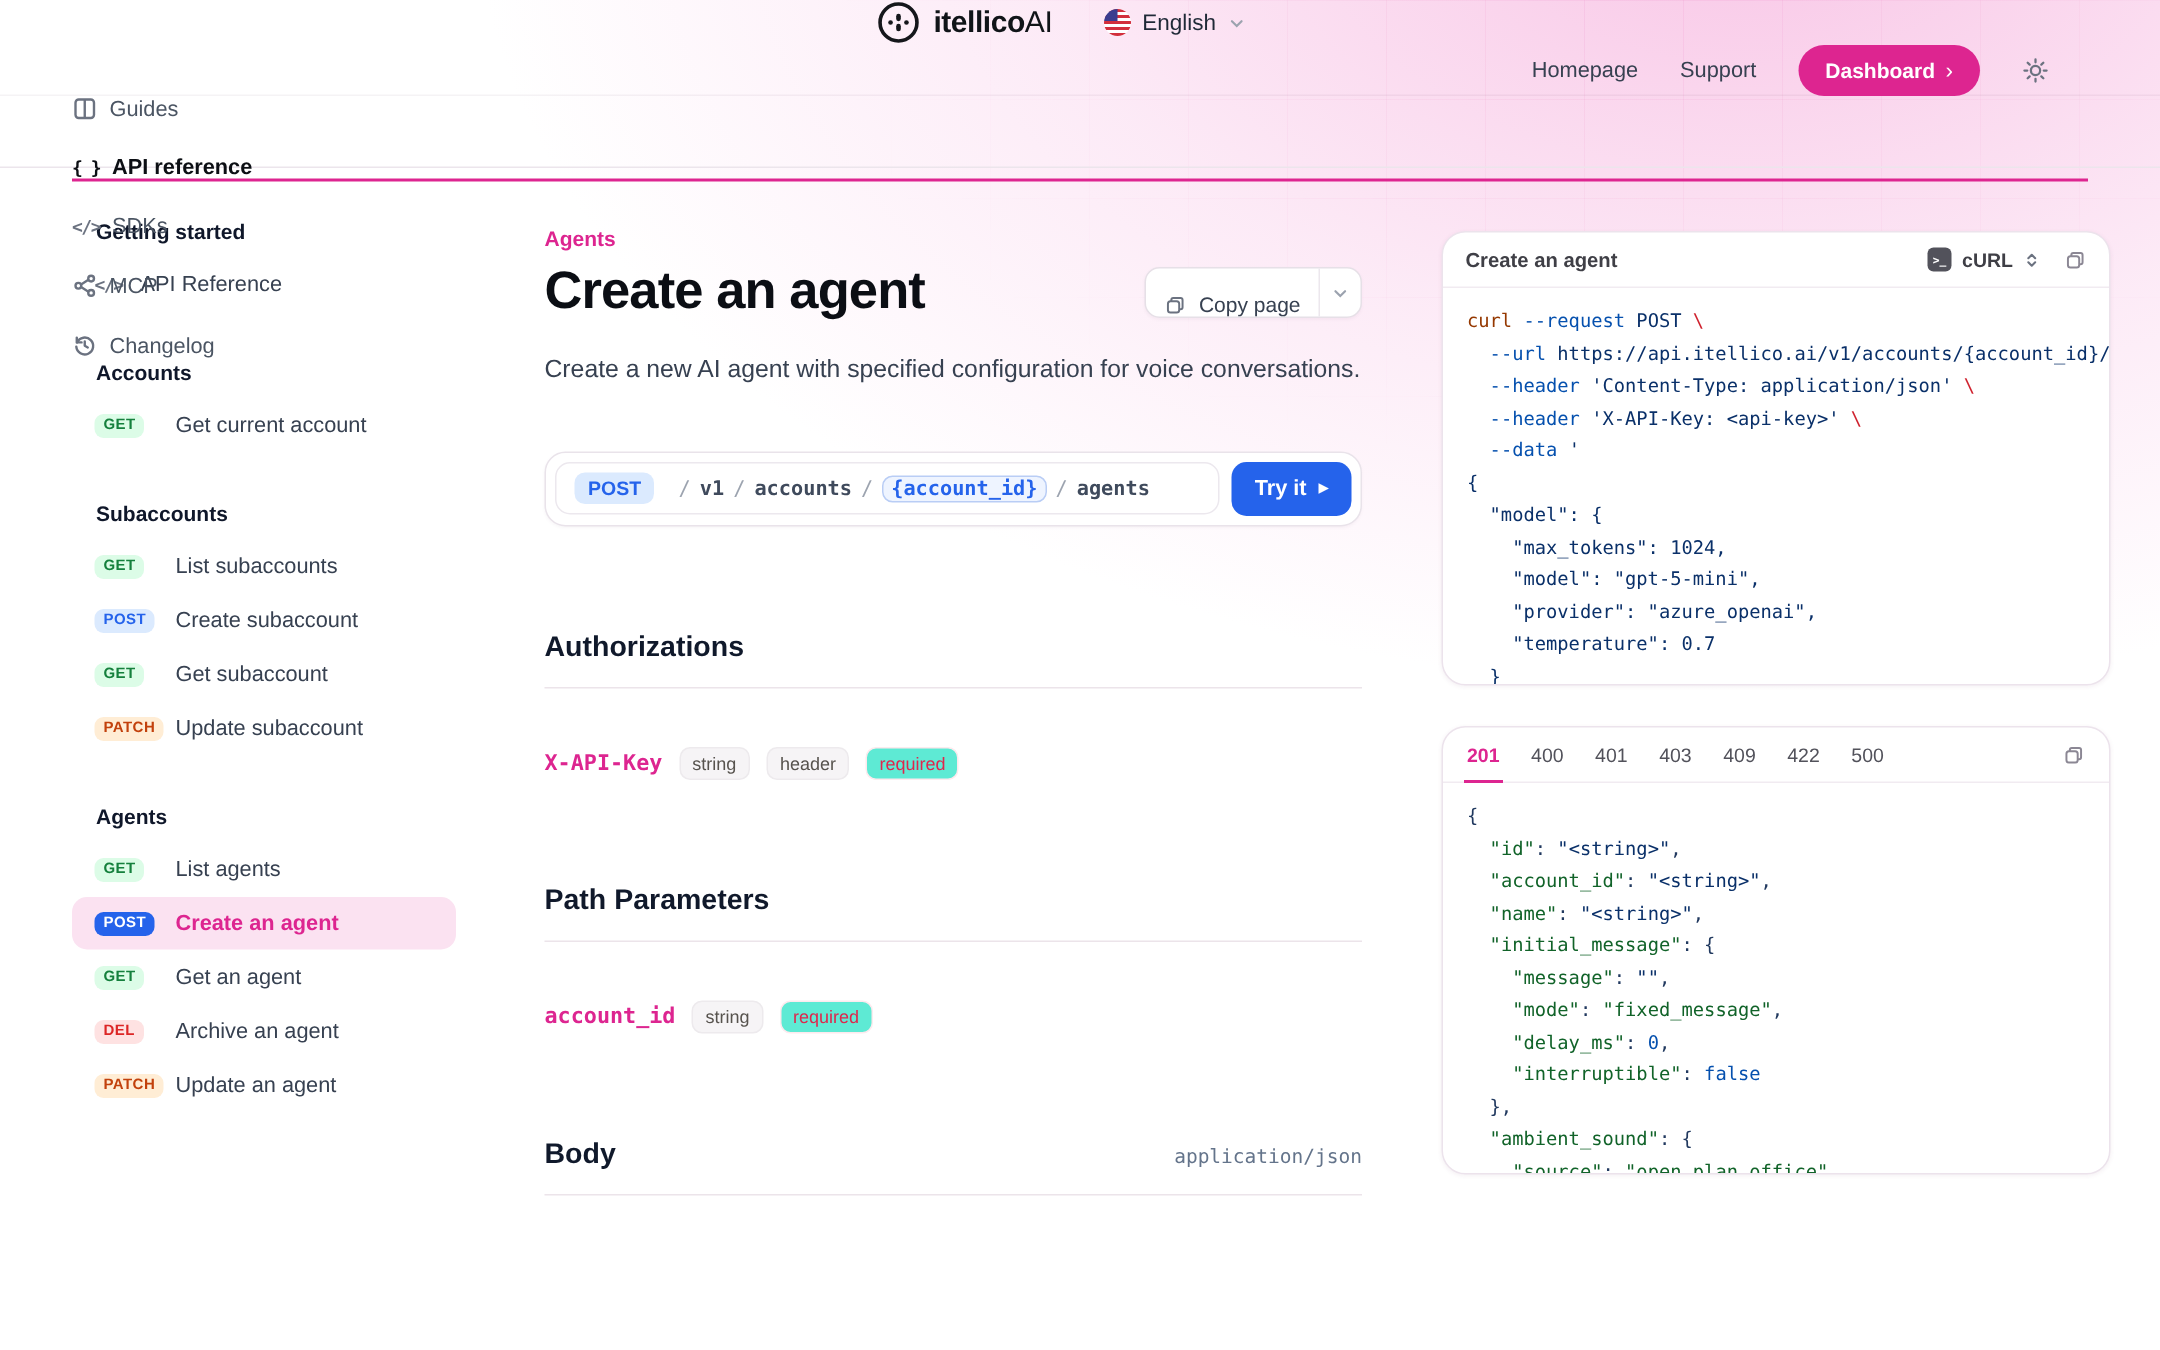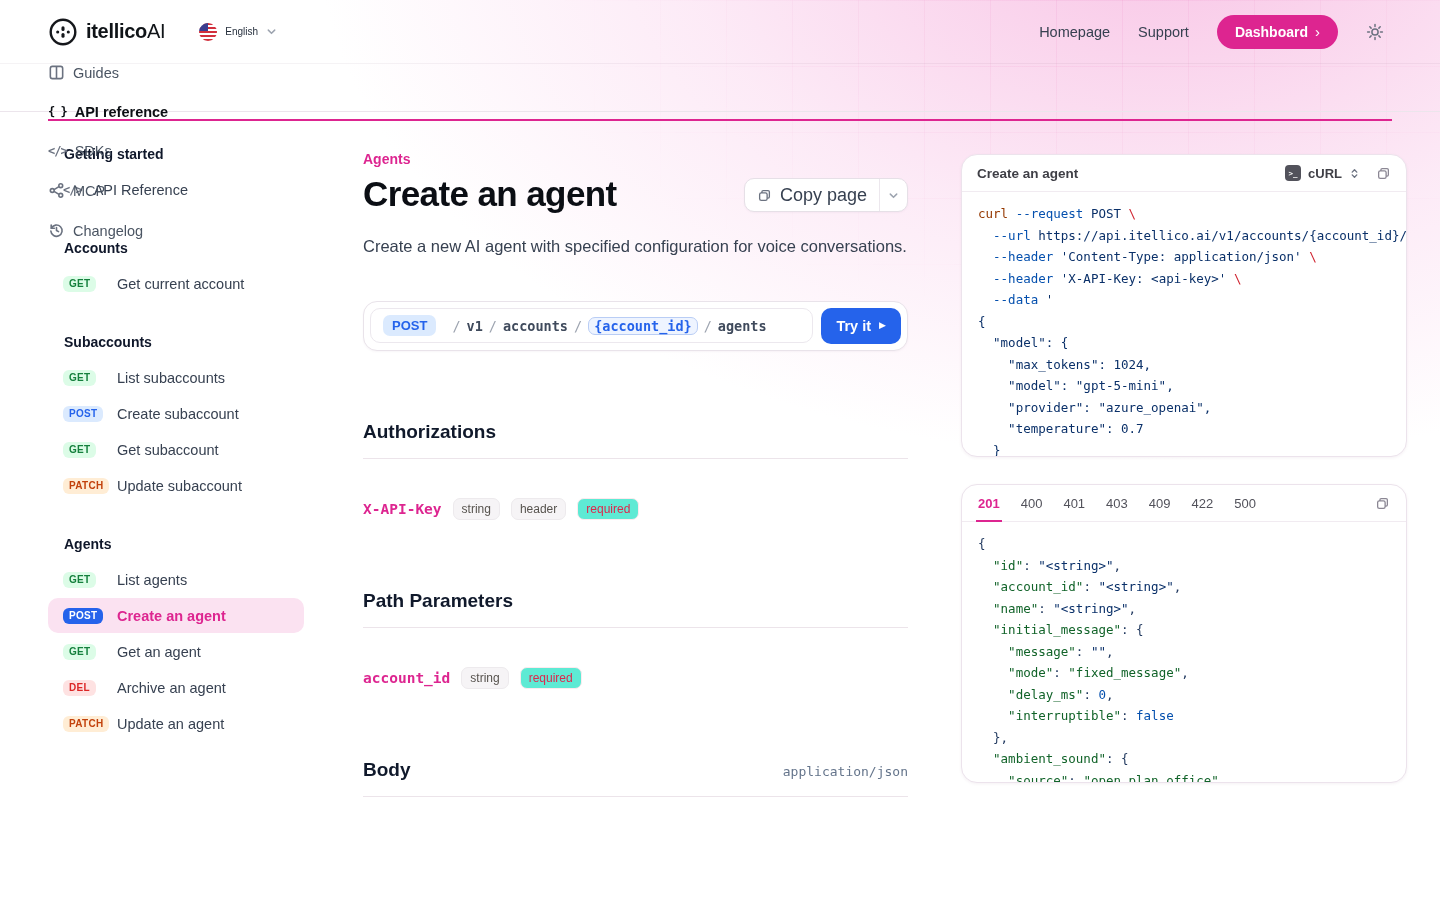--- a/index.html
+++ b/index.html
@@ -16,26 +16,26 @@
   .bg-tint{position:absolute;inset:0;
     background:radial-gradient(1150px 720px at 81% -8%, rgba(246,177,221,.75) 0%, rgba(250,214,238,.5) 42%, rgba(255,255,255,0) 74%);}
   .bg-grid{position:absolute;inset:0;
     background-image:linear-gradient(to right, rgba(221,37,144,.08) 1px, transparent 1px),
                      linear-gradient(to bottom, rgba(221,37,144,.08) 1px, transparent 1px);
     background-size:66px 66px;
     -webkit-mask-image:radial-gradient(760px 420px at 76% 2%, rgba(0,0,0,.85), transparent 72%);
     mask-image:radial-gradient(760px 420px at 76% 2%, rgba(0,0,0,.85), transparent 72%);}
   
   header{position:relative;z-index:3;height:64px;display:flex;align-items:center;
-    padding:0 56px 0 48px;border-bottom:1px solid rgba(60,20,50,.05);}
+    padding:0 74px 0 48px;border-bottom:1px solid rgba(60,20,50,.05);flex-direction:column;}
   .h-left{display:flex;align-items:center;gap:34px;}
   .brand{display:flex;align-items:center;gap:8px;cursor:pointer;}
   .brand-name{font-size:20px;font-weight:800;color:#101418;letter-spacing:-.3px;}
   .brand-ai{font-weight:400;}
-  .lang{display:flex;align-items:center;gap:8px;font-size:10px;color:#1f2937;cursor:pointer;}
+  .lang{display:flex;align-items:center;gap:8px;font-size:15px;color:#1f2937;cursor:pointer;}
   .search{position:absolute;left:50%;transform:translateX(-50%);width:440px;height:38px;
     background:#fff;border:1px solid #e8e2e8;border-radius:999px;display:flex;align-items:center;
     padding:0 14px;gap:9px;box-shadow:0 1px 2px rgba(120,80,110,.06);}
   .search input{flex:1;border:none;outline:none;background:transparent;font-size:14.5px;color:#111;
     font-family:inherit;}
   .search input::placeholder{color:#9ca3af;}
   .kbd{font-size:13px;color:#6b7280;}
   .h-right{margin-left:auto;display:flex;align-items:center;gap:28px;}
   .h-link{font-size:14.5px;color:#374151;cursor:pointer;text-decoration:none;}
   .dash{display:flex;align-items:center;gap:7px;background:var(--accent);color:#fff;border:none;
@@ -69,21 +69,21 @@
   .m-POST{background:#dbeafe;color:#2563eb;}
   .m-PATCH{background:#ffedd5;color:#c2410c;}
   .m-DEL{background:#fee2e2;color:#dc2626;}
   .s-item.active .m-POST{background:#2563eb;color:#fff;}
   
   .eyebrow{color:var(--accent);font-size:14px;font-weight:700;}
   .page-head{display:flex;justify-content:space-between;align-items:flex-start;margin-top:9px;}
   h1{font-size:35px;font-weight:800;letter-spacing:-.6px;color:#0b0e14;line-height:1.05;}
   .copy-page{display:flex;align-items:stretch;background:#fff;border:1px solid #e6e0e7;border-radius:10px;
     height:34px;margin-top:2px;box-shadow:0 1px 2px rgba(120,80,110,.05);}
-  .cp-main{display:flex;align-items:center;gap:8px;padding:0 12px;font-size:18px;color:#374151;cursor:pointer;}
+  .cp-main{display:flex;align-items:flex-end;gap:8px;padding:0 12px;font-size:14px;color:#374151;cursor:pointer;}
   .cp-arrow{display:flex;align-items:center;padding:0 8px;border-left:1px solid #ece7ed;cursor:pointer;}
   .desc{margin-top:19px;font-size:16.5px;line-height:28px;color:#374151;}
   
   .endpoint{margin-top:41px;background:#fff;border:1px solid #e9e3ea;border-radius:14px;padding:6px;
     display:flex;align-items:center;gap:8px;box-shadow:0 1px 2px rgba(120,80,110,.05);}
   .ep-field{flex:1;display:flex;align-items:center;gap:10px;border:1px solid #ece8ee;border-radius:10px;
     padding:6px 12px;min-height:34px;}
   .ep-method{background:#dbeafe;color:#2563eb;font-weight:700;font-size:13px;border-radius:7px;padding:3px 9px;}
   .ep-path{display:flex;align-items:center;font-family:"DejaVu Sans Mono","Liberation Mono",monospace;
     font-size:13.5px;color:#3f4a5c;font-weight:700;}

